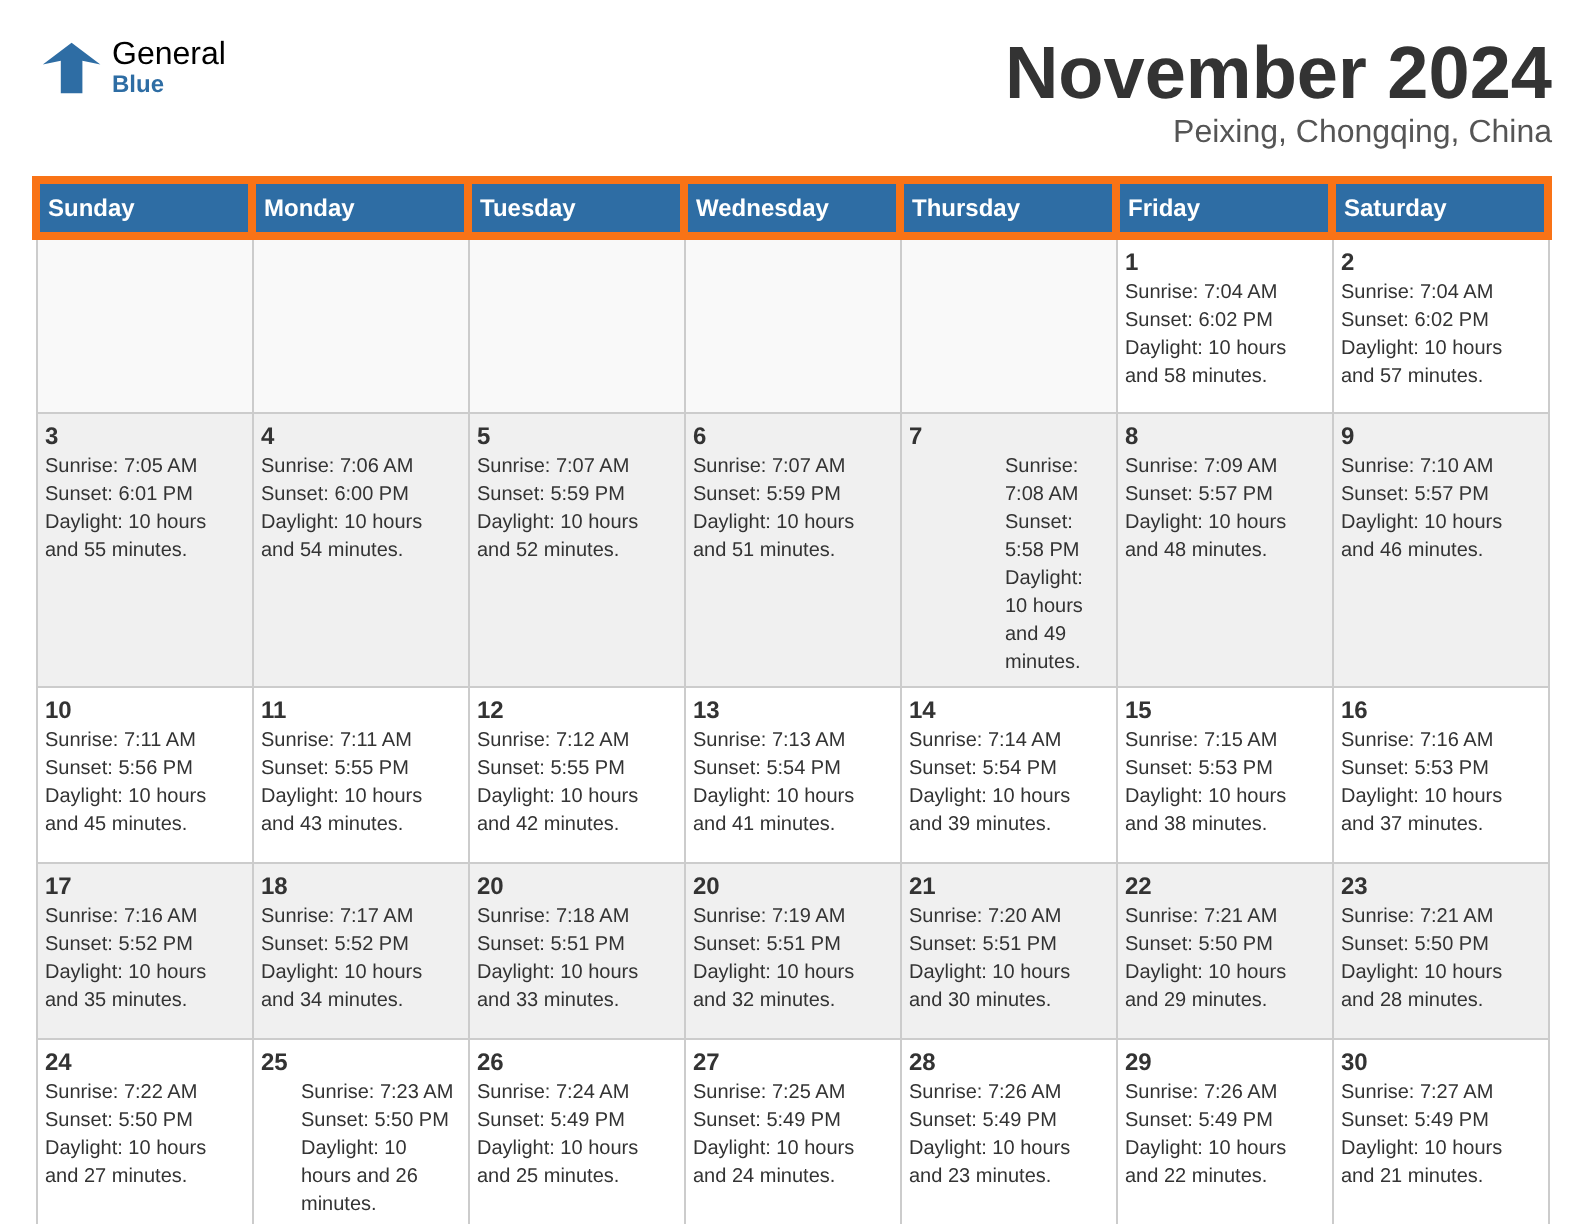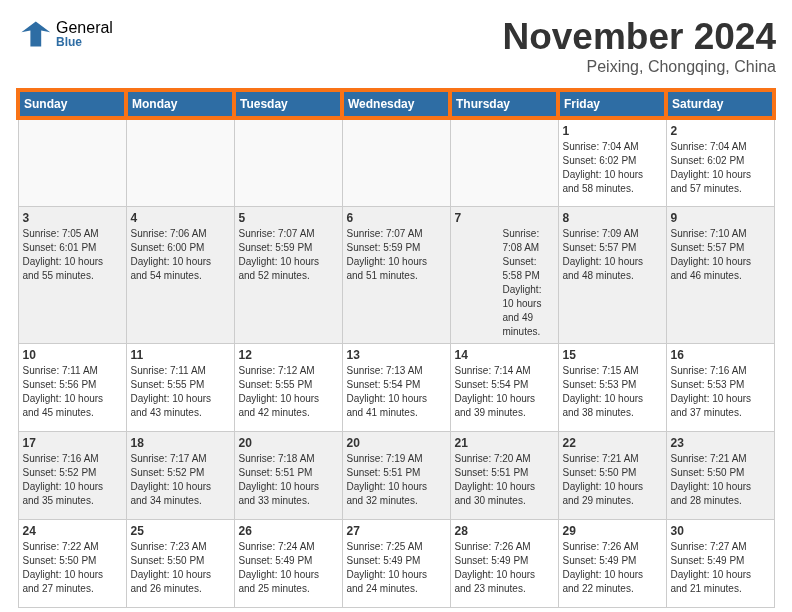--- a/index.html
+++ b/index.html
@@ -269,21 +269,21 @@
       </tr>
       <tr>
         <td>
           <span class="day-num">24</span>
           <div class="day-info" style="white-space: pre-line;">Sunrise: 7:22 AM
 Sunset: 5:50 PM
 Daylight: 10 hours and 27 minutes.</div>
         </td>
         <td>
           <span class="day-num">25</span>
-          <div class="day-info" style="white-space: pre-line;">Sunrise: 7:23 AM
+          <div class="day-info" style="white-space: pre-line; margin-left: 20px;">Sunrise: 7:23 AM
 Sunset: 5:50 PM
 Daylight: 10 hours and 26 minutes.</div>
         </td>
         <td>
           <span class="day-num">26</span>
           <div class="day-info" style="white-space: pre-line;">Sunrise: 7:24 AM
 Sunset: 5:49 PM
 Daylight: 10 hours and 25 minutes.</div>
         </td>
         <td>

